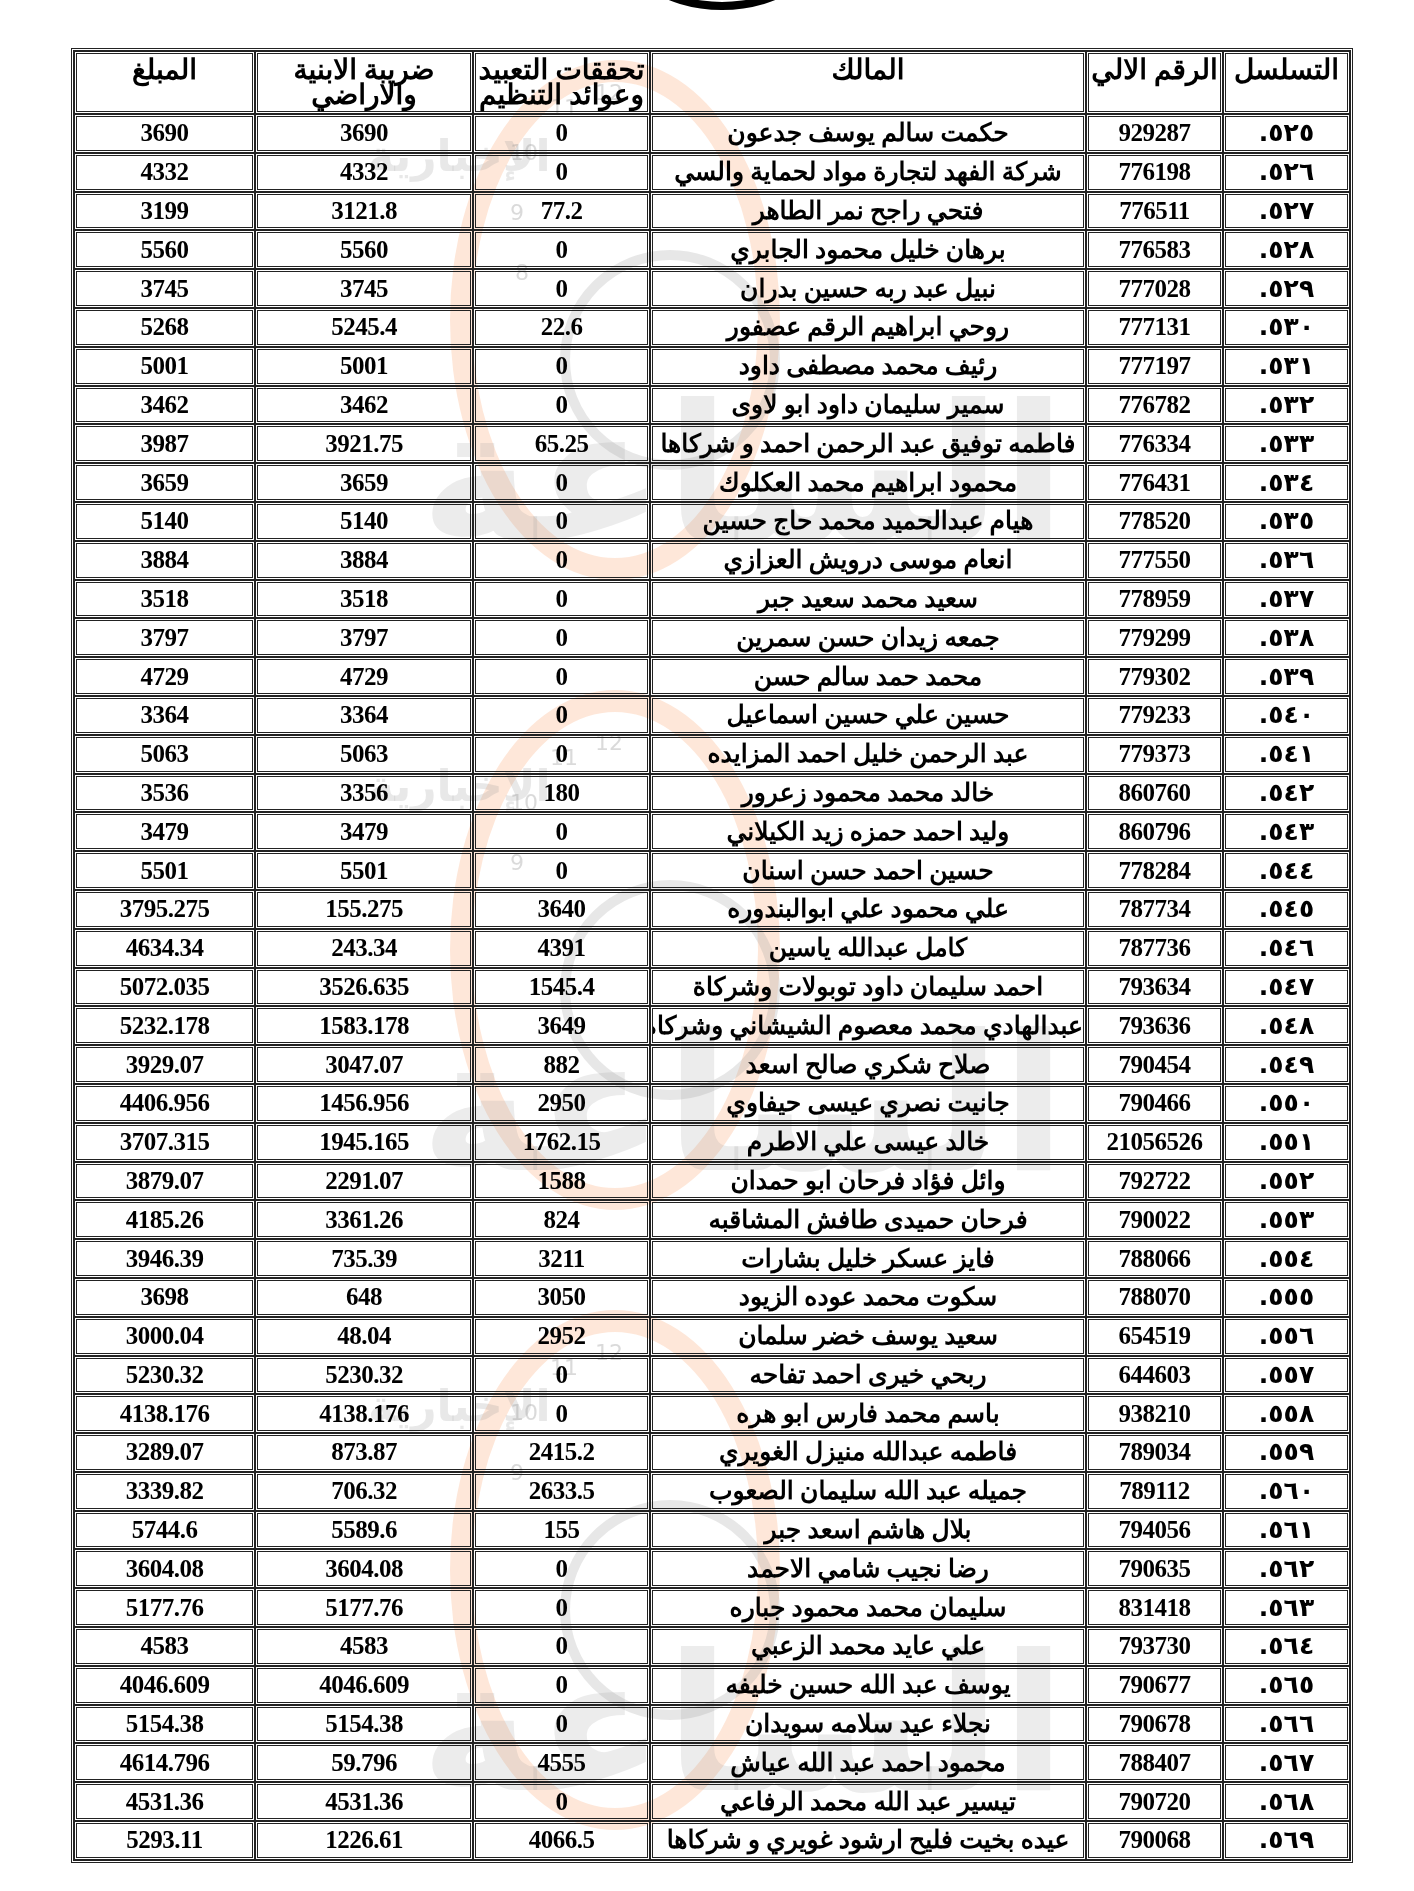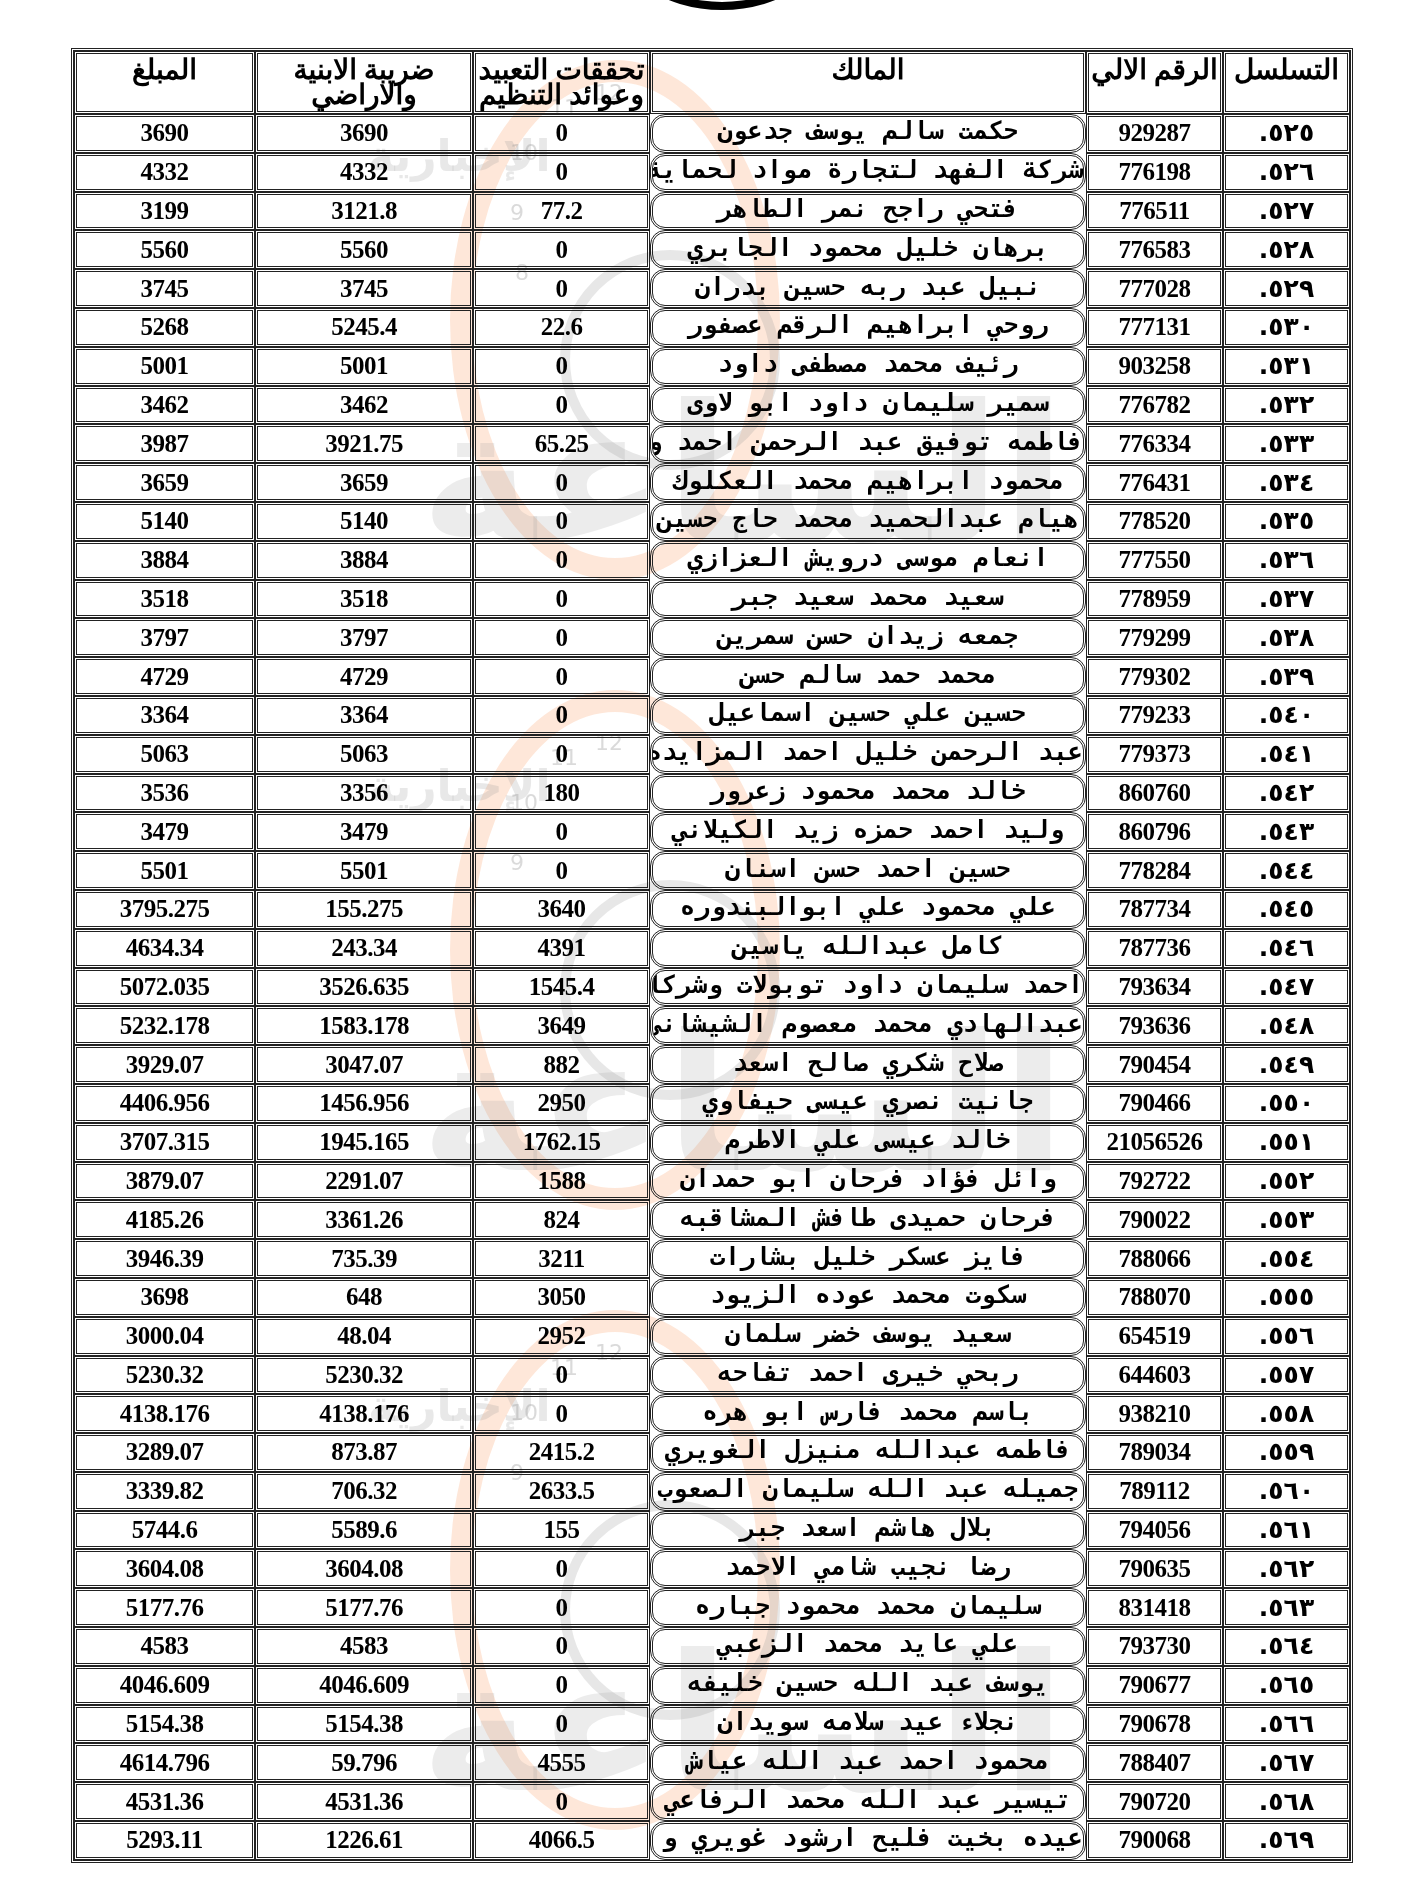--- a/index.html
+++ b/index.html
@@ -107,25 +107,24 @@
       padding-top: 3px;
       font-family: Liberation Serif, serif;
     }
     table.ledger td {
       height: 32.8px;
       font-weight: bold;
       font-size: 25px;
       line-height: 28px;
     }
     td.name {
-      font-family: Liberation Mono, monospace;
+      font-family: Liberation Serif, serif;
       font-size: 20px;
       white-space: nowrap;
       overflow: hidden;
-      border-radius: 15px;
     }
     td.serial {
       font-family: "DejaVu Sans", sans-serif;
       font-size: 18px;
       font-weight: normal;
     }
     td.num {
       font-family: "Liberation Serif", serif;
       letter-spacing: -0.5px;
     }
@@ -238,21 +237,21 @@
       <tr>
         <td class="serial">٥٣٠.</td>
         <td class="num">777131</td>
         <td class="name">روحي ابراهيم الرقم عصفور</td>
         <td class="num">22.6</td>
         <td class="num">5245.4</td>
         <td class="num">5268</td>
       </tr>
       <tr>
         <td class="serial">٥٣١.</td>
-        <td class="num">903258</td>
+        <td class="num">777197</td>
         <td class="name">رئيف محمد مصطفى داود</td>
         <td class="num">0</td>
         <td class="num">5001</td>
         <td class="num">5001</td>
       </tr>
       <tr>
         <td class="serial">٥٣٢.</td>
         <td class="num">776782</td>
         <td class="name">سمير سليمان داود ابو لاوى</td>
         <td class="num">0</td>

